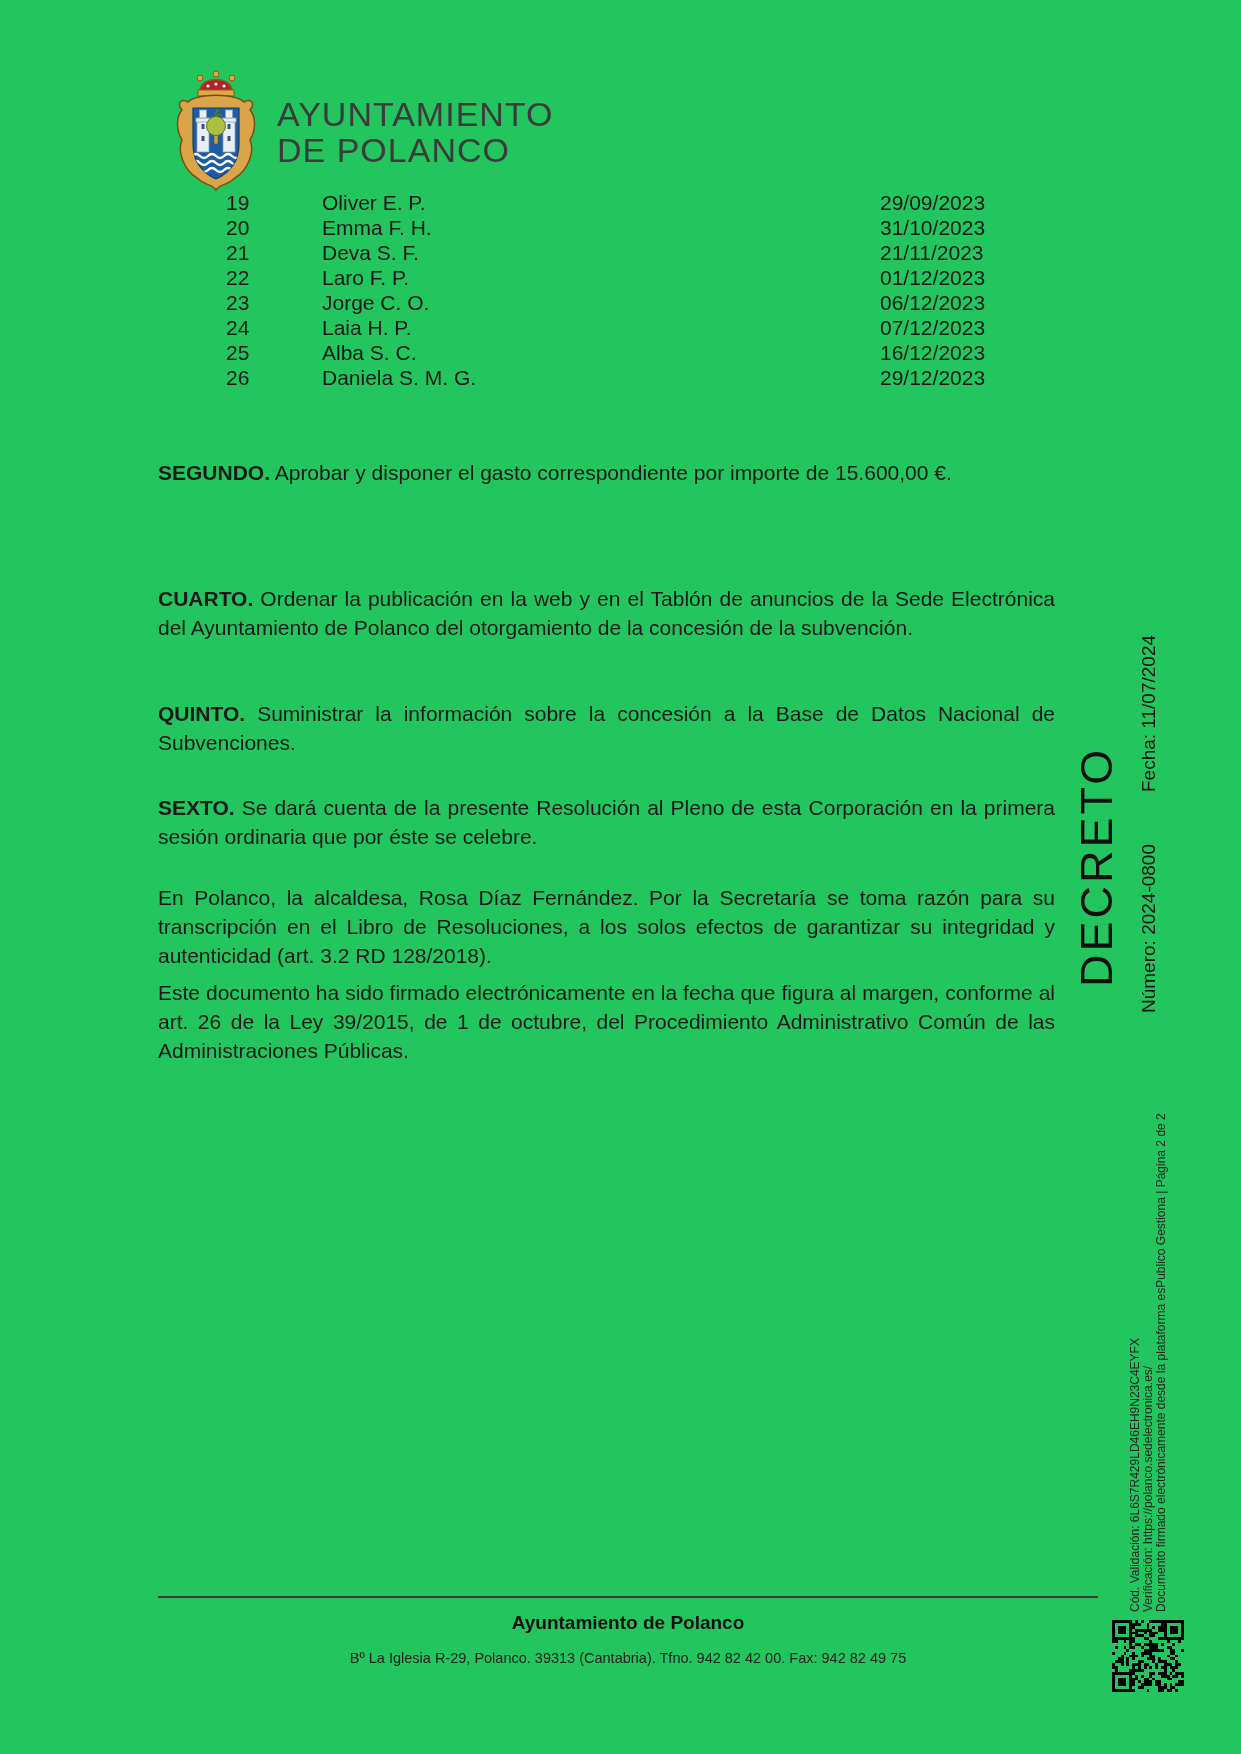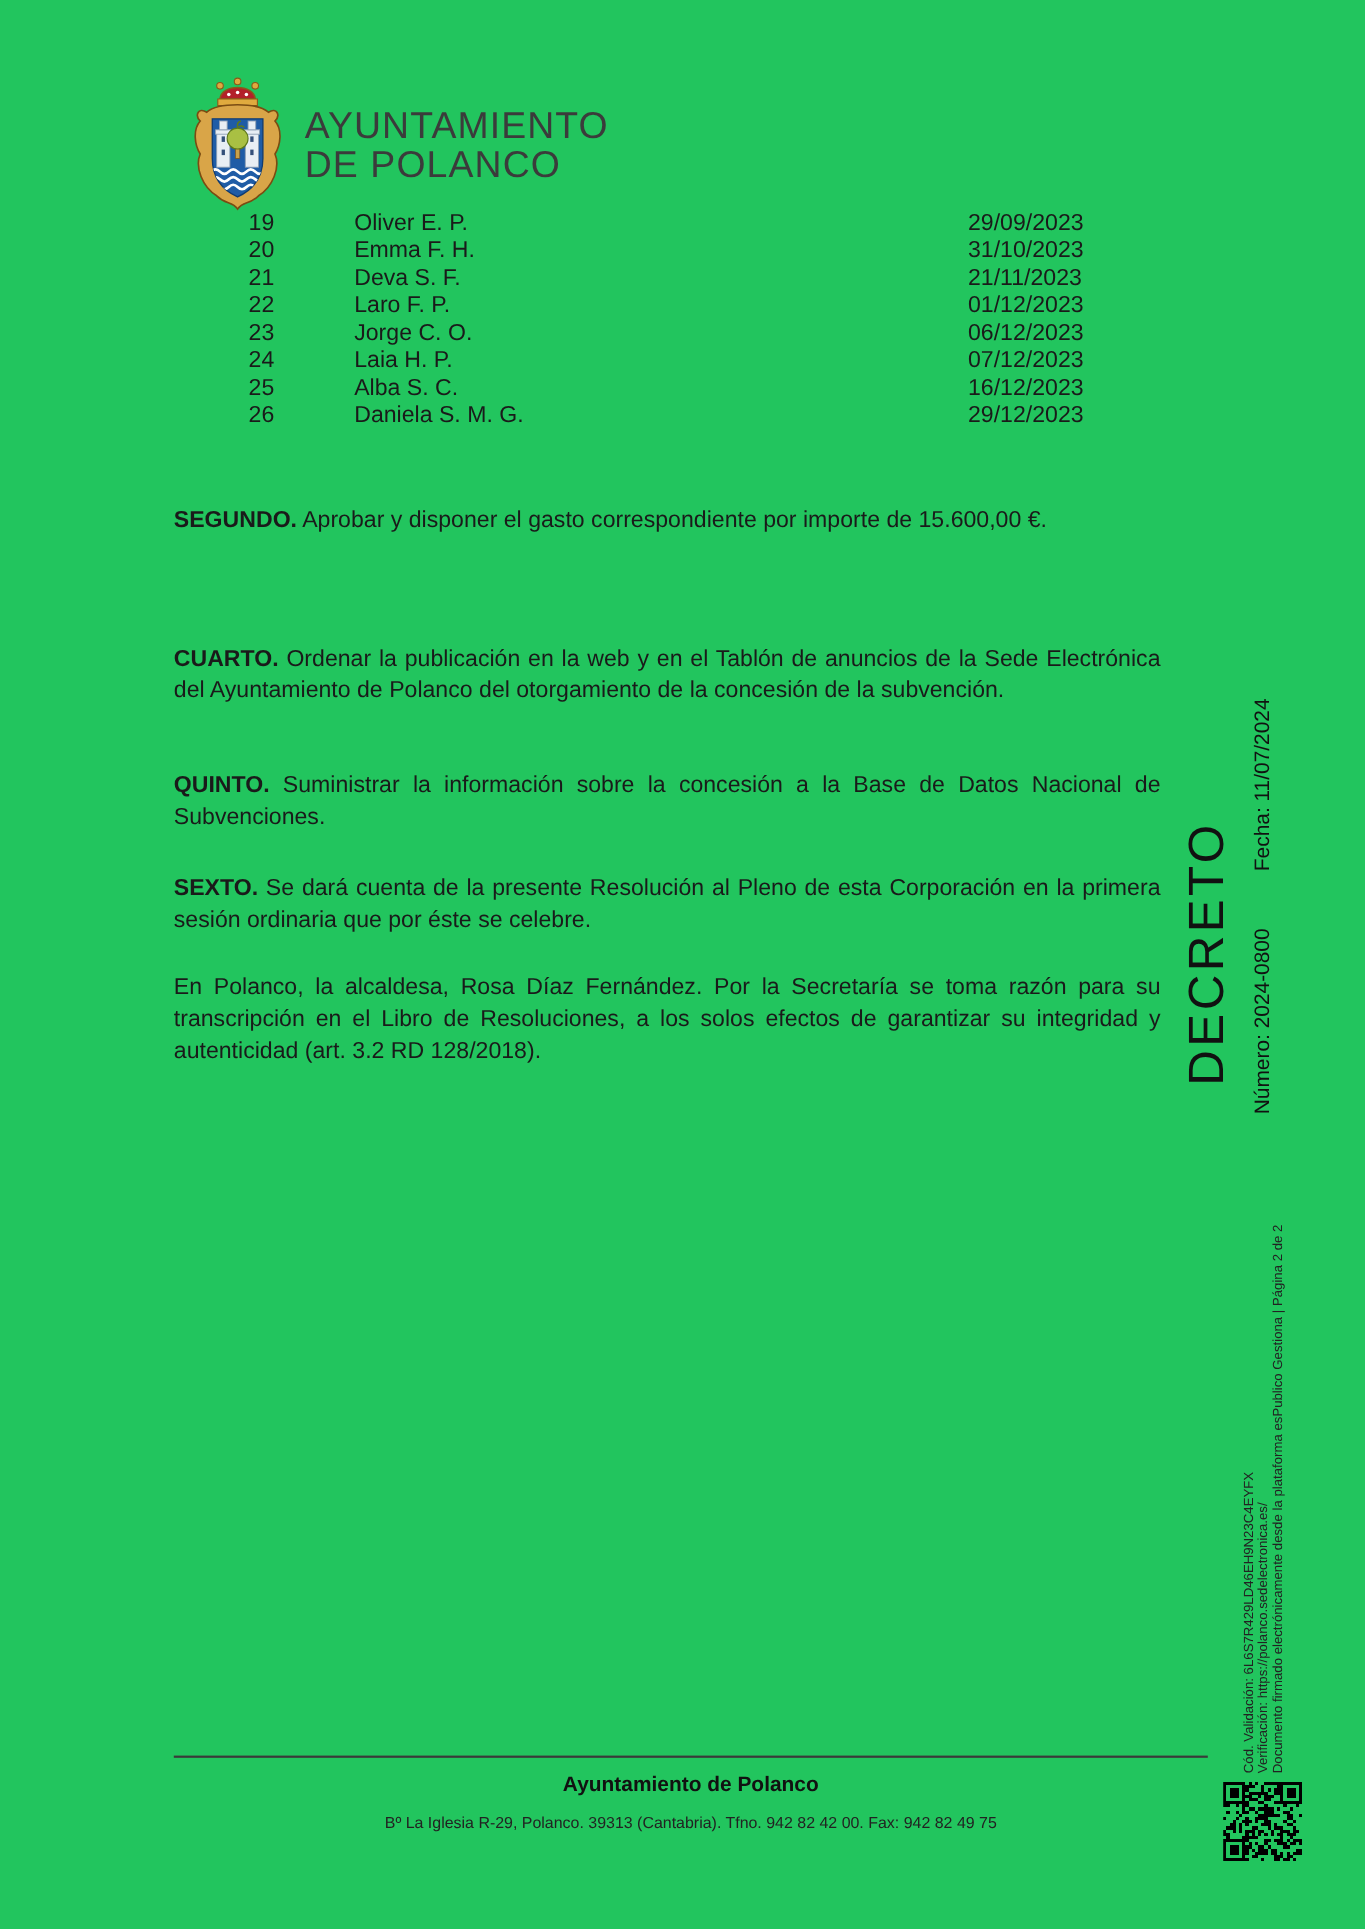--- a/index.html
+++ b/index.html
@@ -184,20 +184,23 @@
     <span class="lead">QUINTO.</span><span> Suministrar la información sobre la concesión a la Base de Datos Nacional de Subvenciones.</span>
   </p>
   <p class="para" style="top:563px;">
     <span class="lead">CUARTO.</span><span> Ordenar la publicación en la web y en el Tablón de anuncios de la Sede Electrónica del Ayuntamiento de Polanco del otorgamiento de la concesión de la subvención.</span>
   </p>
   <p class="para" style="top:772px;">
     <span class="lead">SEXTO.</span><span> Se dará cuenta de la presente Resolución al Pleno de esta Corporación en la primera sesión ordinaria que por éste se celebre.</span>
   </p>
   <p class="para" style="top:862px;">
     <span>En Polanco, la alcaldesa, Rosa Díaz Fernández. Por la Secretaría se toma razón para su transcripción en el Libro de Resoluciones, a los solos efectos de garantizar su integridad y autenticidad (art. 3.2 RD 128/2018).</span>
+  </p>
+  <p class="para" style="top:957px;">
+    <span>Este documento ha sido firmado electrónicamente en la fecha que figura al margen, conforme al art. 26 de la Ley 39/2015, de 1 de octubre, del Procedimiento Administrativo Común de las Administraciones Públicas.</span>
   </p>
 
   <div class="rot decreto">DECRETO</div>
   <div class="rot num-fecha">
     <span>Número: 2024-0800</span><span class="gap"></span><span>Fecha: 11/07/2024</span>
   </div>
   <div class="rot stamp stamp1">Cód. Validación: 6L6S7R429LD46EH9N23C4EYFX</div>
   <div class="rot stamp stamp2">Verificación: https://polanco.sedelectronica.es/</div>
   <div class="rot stamp stamp3">Documento firmado electrónicamente desde la plataforma esPublico Gestiona | Página 2 de 2</div>
 

